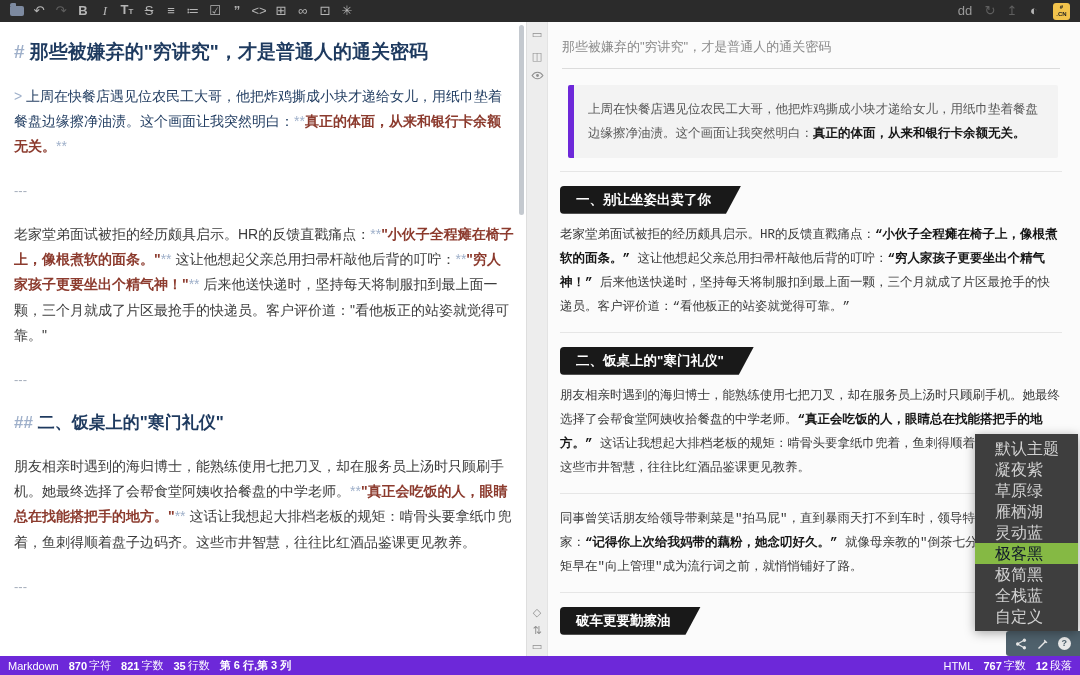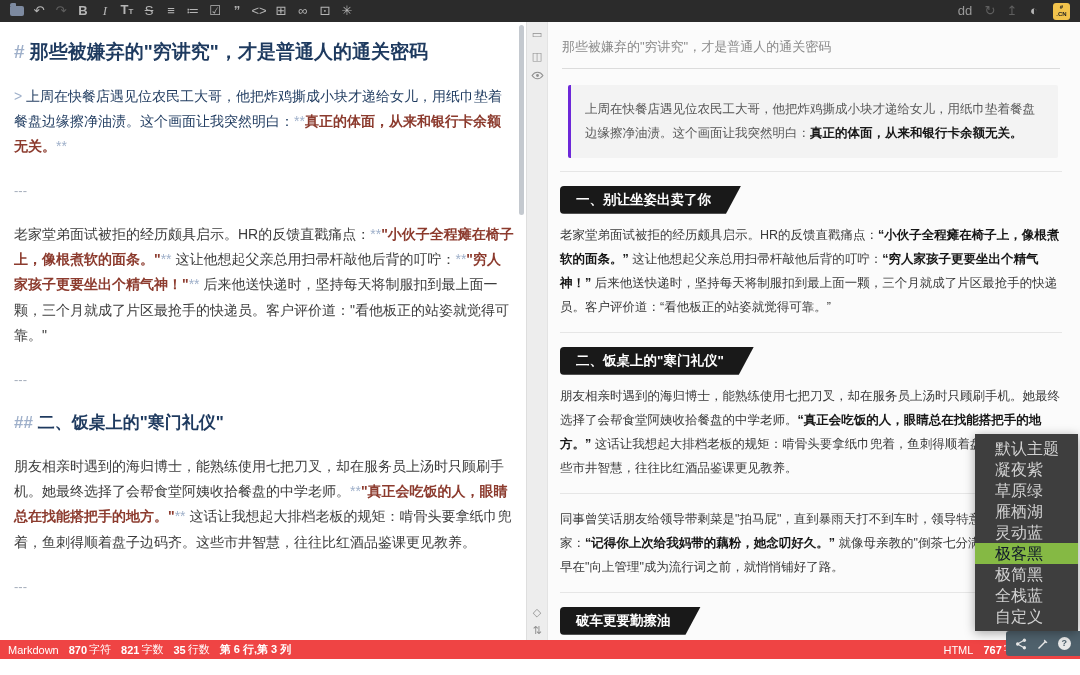--- a/index.html
+++ b/index.html
@@ -42,43 +42,43 @@
   .ed-h2{font-size:17px;font-weight:bold;color:#1e3a5f;margin:24px 0 20px;}
   .ed-p{font-size:14px;line-height:1.8;margin:0;color:#3c3c3c;}
   .seg-mk{color:#9fb0ca;}
   .seg-navy{color:#1e3a5f;}
   .seg-maroon{color:#8c3b2e;font-weight:bold;}
   .seg-plain{color:#3c3c3c;}
   .ed-h1 .seg-mk{font-weight:bold;}
   
   .pv-title{color:#8a8a8a;font-size:13px;margin:2px 2px 0 2px;padding-bottom:12px;
         border-bottom:1px solid #dcdcdc;}
-  .pv-quote{background:#f3f3f3;border-left:3px solid #6d28d9;border-radius:2px;margin:16px 4px 0 8px;
+  .pv-quote{background:#f3f3f3;border-left:6px solid #6d28d9;border-radius:2px;margin:16px 4px 0 8px;
         padding:12px 14px;font-size:12.5px;line-height:1.95;}
   .pv-quote .seg-p{color:#575757;}
   .seg-p{color:#3a3a3a;}
   .seg-b{font-weight:bold;color:#161616;}
   .pv-hr{border:0;border-top:1px solid #e6e6e6;margin:13px 0;}
   .badge{display:inline-block;background:#191919;color:#fff;font-weight:bold;font-size:13.5px;
         padding:5px 30px 5px 16px;margin:1px 0 9px 0;border-radius:4px 0 6px 4px;
         clip-path:polygon(0 0,100% 0,calc(100% - 15px) 100%,0 100%);}
-  .pv-p{font-size:12.5px;line-height:1.92;margin:0;color:#3a3a3a;}
+  .pv-p{font-size:12.5px;line-height:1.92;margin:0;color:#3a3a3a;font-family:Liberation Mono, monospace;}
   
   .theme-menu{position:absolute;top:434px;right:2px;width:103px;background:#3e3e3e;padding:4px 0;
         box-shadow:0 2px 10px rgba(0,0,0,.35);z-index:40;}
   .theme-item{height:21px;line-height:21px;padding-left:20px;font-size:16px;color:#d2d2d2;cursor:pointer;}
   .theme-item.selected{background:#85b944;color:#0f172a;}
   
   .float-bar{position:absolute;right:0;bottom:19px;width:74px;height:25px;background:#4f616c;
         border-radius:3px 0 0 3px;display:flex;align-items:center;justify-content:space-evenly;z-index:35;}
   .fb-ic{color:#e8e8e8;font-size:11px;line-height:1;cursor:pointer;display:flex;align-items:center;}
   .fb-help{width:13px;height:13px;border-radius:50%;background:#e8e8e8;color:#4f616c;font-size:9px;
         font-weight:bold;display:flex;align-items:center;justify-content:center;}
   
-  .statusbar{position:absolute;left:0;right:0;bottom:16px;height:19px;background:#ef4444;color:#fff;
+  .statusbar{position:absolute;left:0;right:0;bottom:0;height:19px;background:#6d28d9;color:#fff;
         font-size:11px;display:flex;align-items:center;justify-content:space-between;padding:0 8px;
         box-sizing:border-box;z-index:30;}
   .statusbar b{font-weight:bold;margin-left:10px;}
   .statusbar .lbl{margin-left:2px;}
   .sb-group{display:flex;align-items:center;}
 </style>
 </head>
 <body>
 
 <div class="app">

